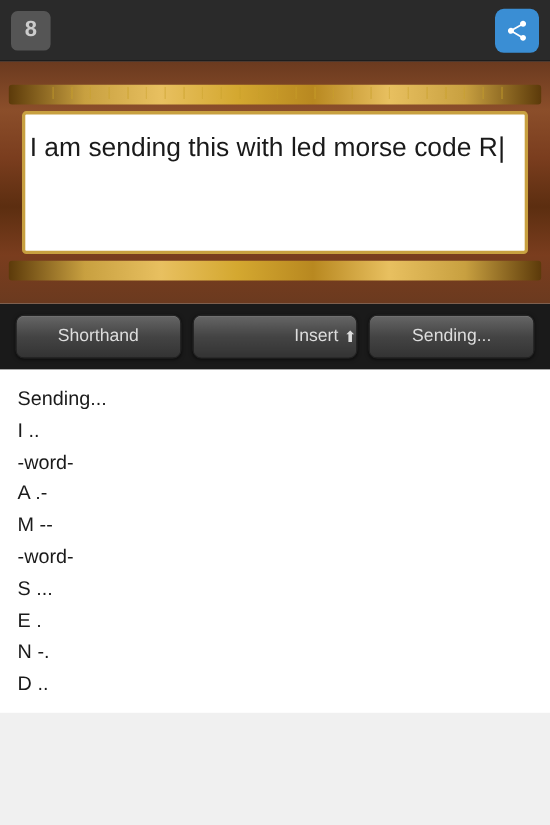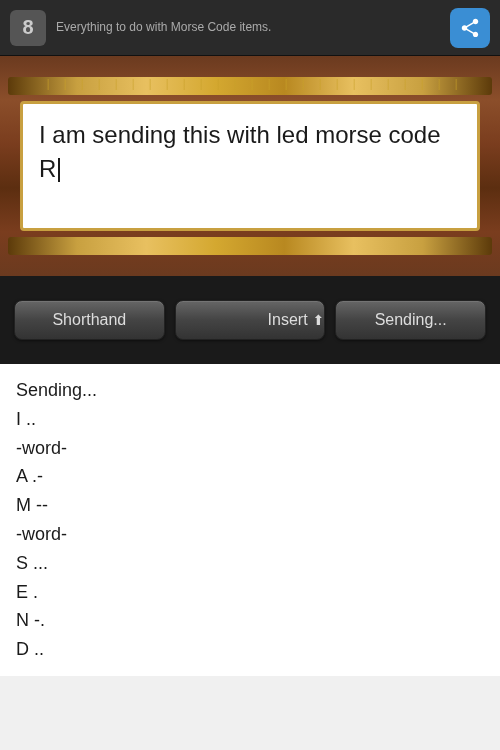--- a/index.html
+++ b/index.html
@@ -95,21 +95,21 @@
       background: repeating-linear-gradient(90deg, transparent, transparent 15px, rgba(200,160,40,0.4) 16px, rgba(200,160,40,0.4) 17px);
     }
 
     
     .text-box {
       width: 460px;
       min-height: 130px;
       background: white;
       border: 3px solid #c8a040;
       border-radius: 4px;
-      padding: 14px 16px;
+      padding: 14px 4px;
       position: relative;
     }
     .text-box-inner {
       font-size: 24px;
       color: #1a1a1a;
       line-height: 1.4;
       font-weight: 400;
     }
     .cursor-blink {
       display: inline-block;
@@ -132,21 +132,21 @@
       border-radius: 3px;
       margin-top: 6px;
       position: relative;
       overflow: hidden;
     }
 
     
     .button-row {
       display: flex;
       background: #1a1a1a;
-      padding: 24px 14px;
+      padding: 10px 14px;
       gap: 10px;
       align-items: center;
     }
     .action-btn {
       flex: 1;
       height: 40px;
       background: linear-gradient(180deg, #666 0%, #444 50%, #333 100%);
       border: 1px solid #222;
       border-radius: 8px;
       color: #ddd;
@@ -181,21 +181,20 @@
     }
   </style>
 </head>
 <body>
 
 <div class="header">
   <div class="header-icon">
     <span>8</span>
   </div>
   <div class="header-text">
-    <div class="header-subtitle">Everything to do with Morse Code items.</div>
   </div>
   <div class="header-share-btn">
     <svg viewBox="0 0 24 24">
       <path d="M18 16.08c-.76 0-1.44.3-1.96.77L8.91 12.7c.05-.23.09-.46.09-.7s-.04-.47-.09-.7l7.05-4.11c.54.5 1.25.81 2.04.81 1.66 0 3-1.34 3-3s-1.34-3-3-3-3 1.34-3 3c0 .24.04.47.09.7L8.04 9.81C7.5 9.31 6.79 9 6 9c-1.66 0-3 1.34-3 3s1.34 3 3 3c.79 0 1.5-.31 2.04-.81l7.12 4.16c-.05.21-.08.43-.08.65 0 1.61 1.31 2.92 2.92 2.92 1.61 0 2.92-1.31 2.92-2.92s-1.31-2.92-2.92-2.92z"></path>
     </svg>
   </div>
 </div>
 
 <div class="telegraph-frame">
   <div class="ornament-top"></div>

